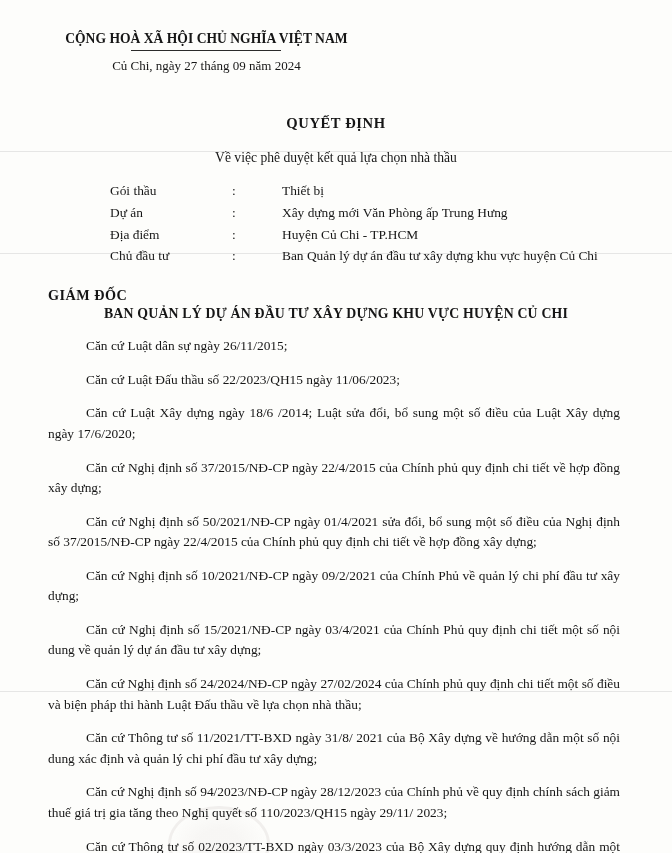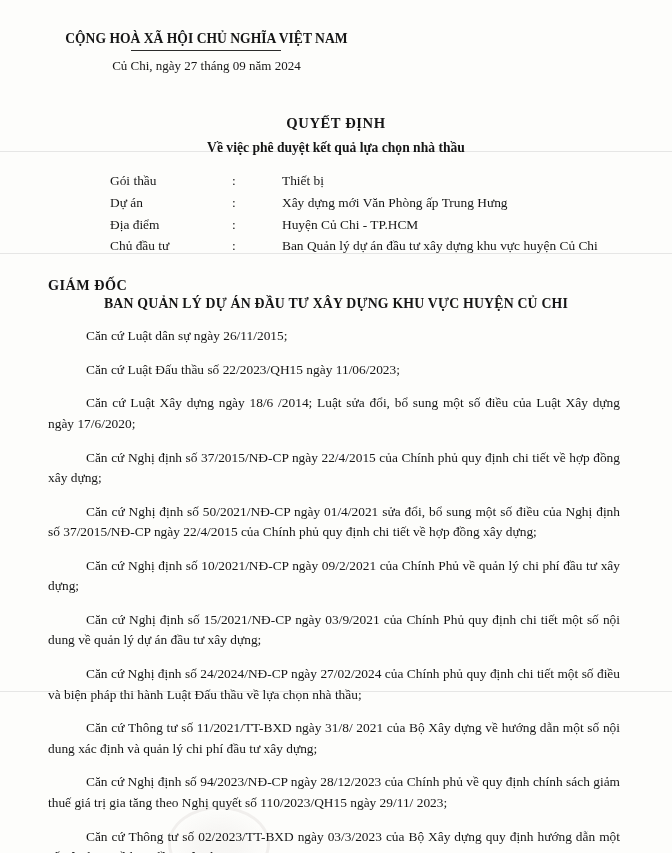--- a/index.html
+++ b/index.html
@@ -112,23 +112,23 @@
   
   .decision-title {
     text-align: center;
     font-weight: bold;
     font-size: 14.6px;
     letter-spacing: 0.6px;
     margin-top: 41px;
   }
   .decision-sub {
     text-align: center;
-    font-weight: bold;
+    font-weight: normal;
     font-size: 13.6px;
-    margin-top: 8px;
+    margin-top: 18px;
   }
 
   
   .info-block {
     margin-top: 14px;
     padding-left: 62px;
   }
   .info-row {
     display: flex;
     font-size: 13.4px;
@@ -218,21 +218,21 @@
     <div class="auth-title">GIÁM ĐỐC</div>
     <div class="auth-org">BAN QUẢN LÝ DỰ ÁN ĐẦU TƯ XÂY DỰNG KHU VỰC HUYỆN CỦ CHI</div>
 
     <div class="basis-list">
       <p class="basis-item">Căn cứ Luật dân sự ngày 26/11/2015;</p>
       <p class="basis-item">Căn cứ Luật Đấu thầu số 22/2023/QH15 ngày 11/06/2023;</p>
       <p class="basis-item">Căn cứ Luật Xây dựng ngày 18/6 /2014; Luật sửa đổi, bổ sung một số điều của Luật Xây dựng ngày 17/6/2020;</p>
       <p class="basis-item">Căn cứ Nghị định số 37/2015/NĐ-CP ngày 22/4/2015 của Chính phủ quy định chi tiết về hợp đồng xây dựng;</p>
       <p class="basis-item">Căn cứ Nghị định số 50/2021/NĐ-CP ngày 01/4/2021 sửa đổi, bổ sung một số điều của Nghị định số 37/2015/NĐ-CP ngày 22/4/2015 của Chính phủ quy định chi tiết về hợp đồng xây dựng;</p>
       <p class="basis-item">Căn cứ Nghị định số 10/2021/NĐ-CP ngày 09/2/2021 của Chính Phủ về quản lý chi phí đầu tư xây dựng;</p>
-      <p class="basis-item">Căn cứ Nghị định số 15/2021/NĐ-CP ngày 03/9/2021 của Chính Phủ quy định chi tiết một số nội dung về quản lý dự án đầu tư xây dựng;</p>
+      <p class="basis-item">Căn cứ Nghị định số 15/2021/NĐ-CP ngày 03/4/2021 của Chính Phủ quy định chi tiết một số nội dung về quản lý dự án đầu tư xây dựng;</p>
       <p class="basis-item">Căn cứ Nghị định số 24/2024/NĐ-CP ngày 27/02/2024 của Chính phủ quy định chi tiết một số điều và biện pháp thi hành Luật Đấu thầu về lựa chọn nhà thầu;</p>
       <p class="basis-item">Căn cứ Thông tư số 11/2021/TT-BXD ngày 31/8/ 2021 của Bộ Xây dựng về hướng dẫn một số nội dung xác định và quản lý chi phí đầu tư xây dựng;</p>
       <p class="basis-item">Căn cứ Nghị định số 94/2023/NĐ-CP ngày 28/12/2023 của Chính phủ về quy định chính sách giảm thuế giá trị gia tăng theo Nghị quyết số 110/2023/QH15 ngày 29/11/ 2023;</p>
       <p class="basis-item">Căn cứ Thông tư số 02/2023/TT-BXD ngày 03/3/2023 của Bộ Xây dựng quy định hướng dẫn một số nội dung về hợp đồng xây dựng;</p>
 
     </div>
 
   </div>
 </div>
 

